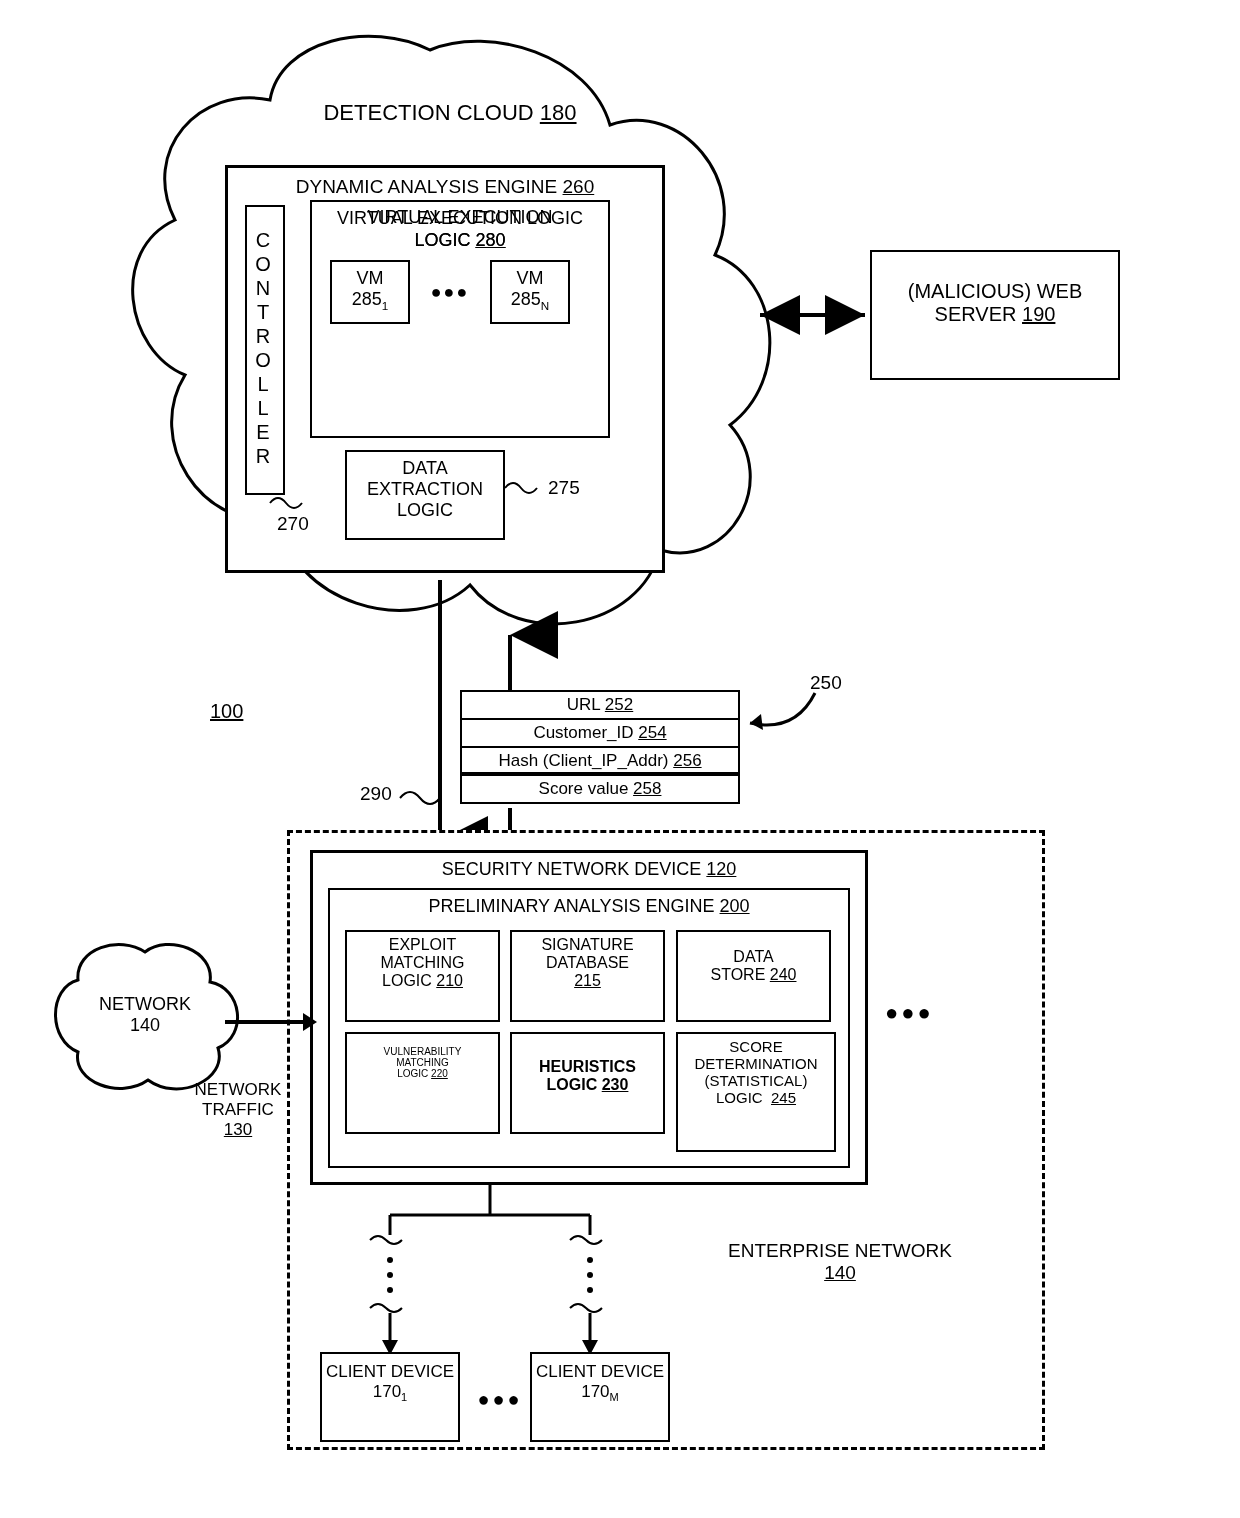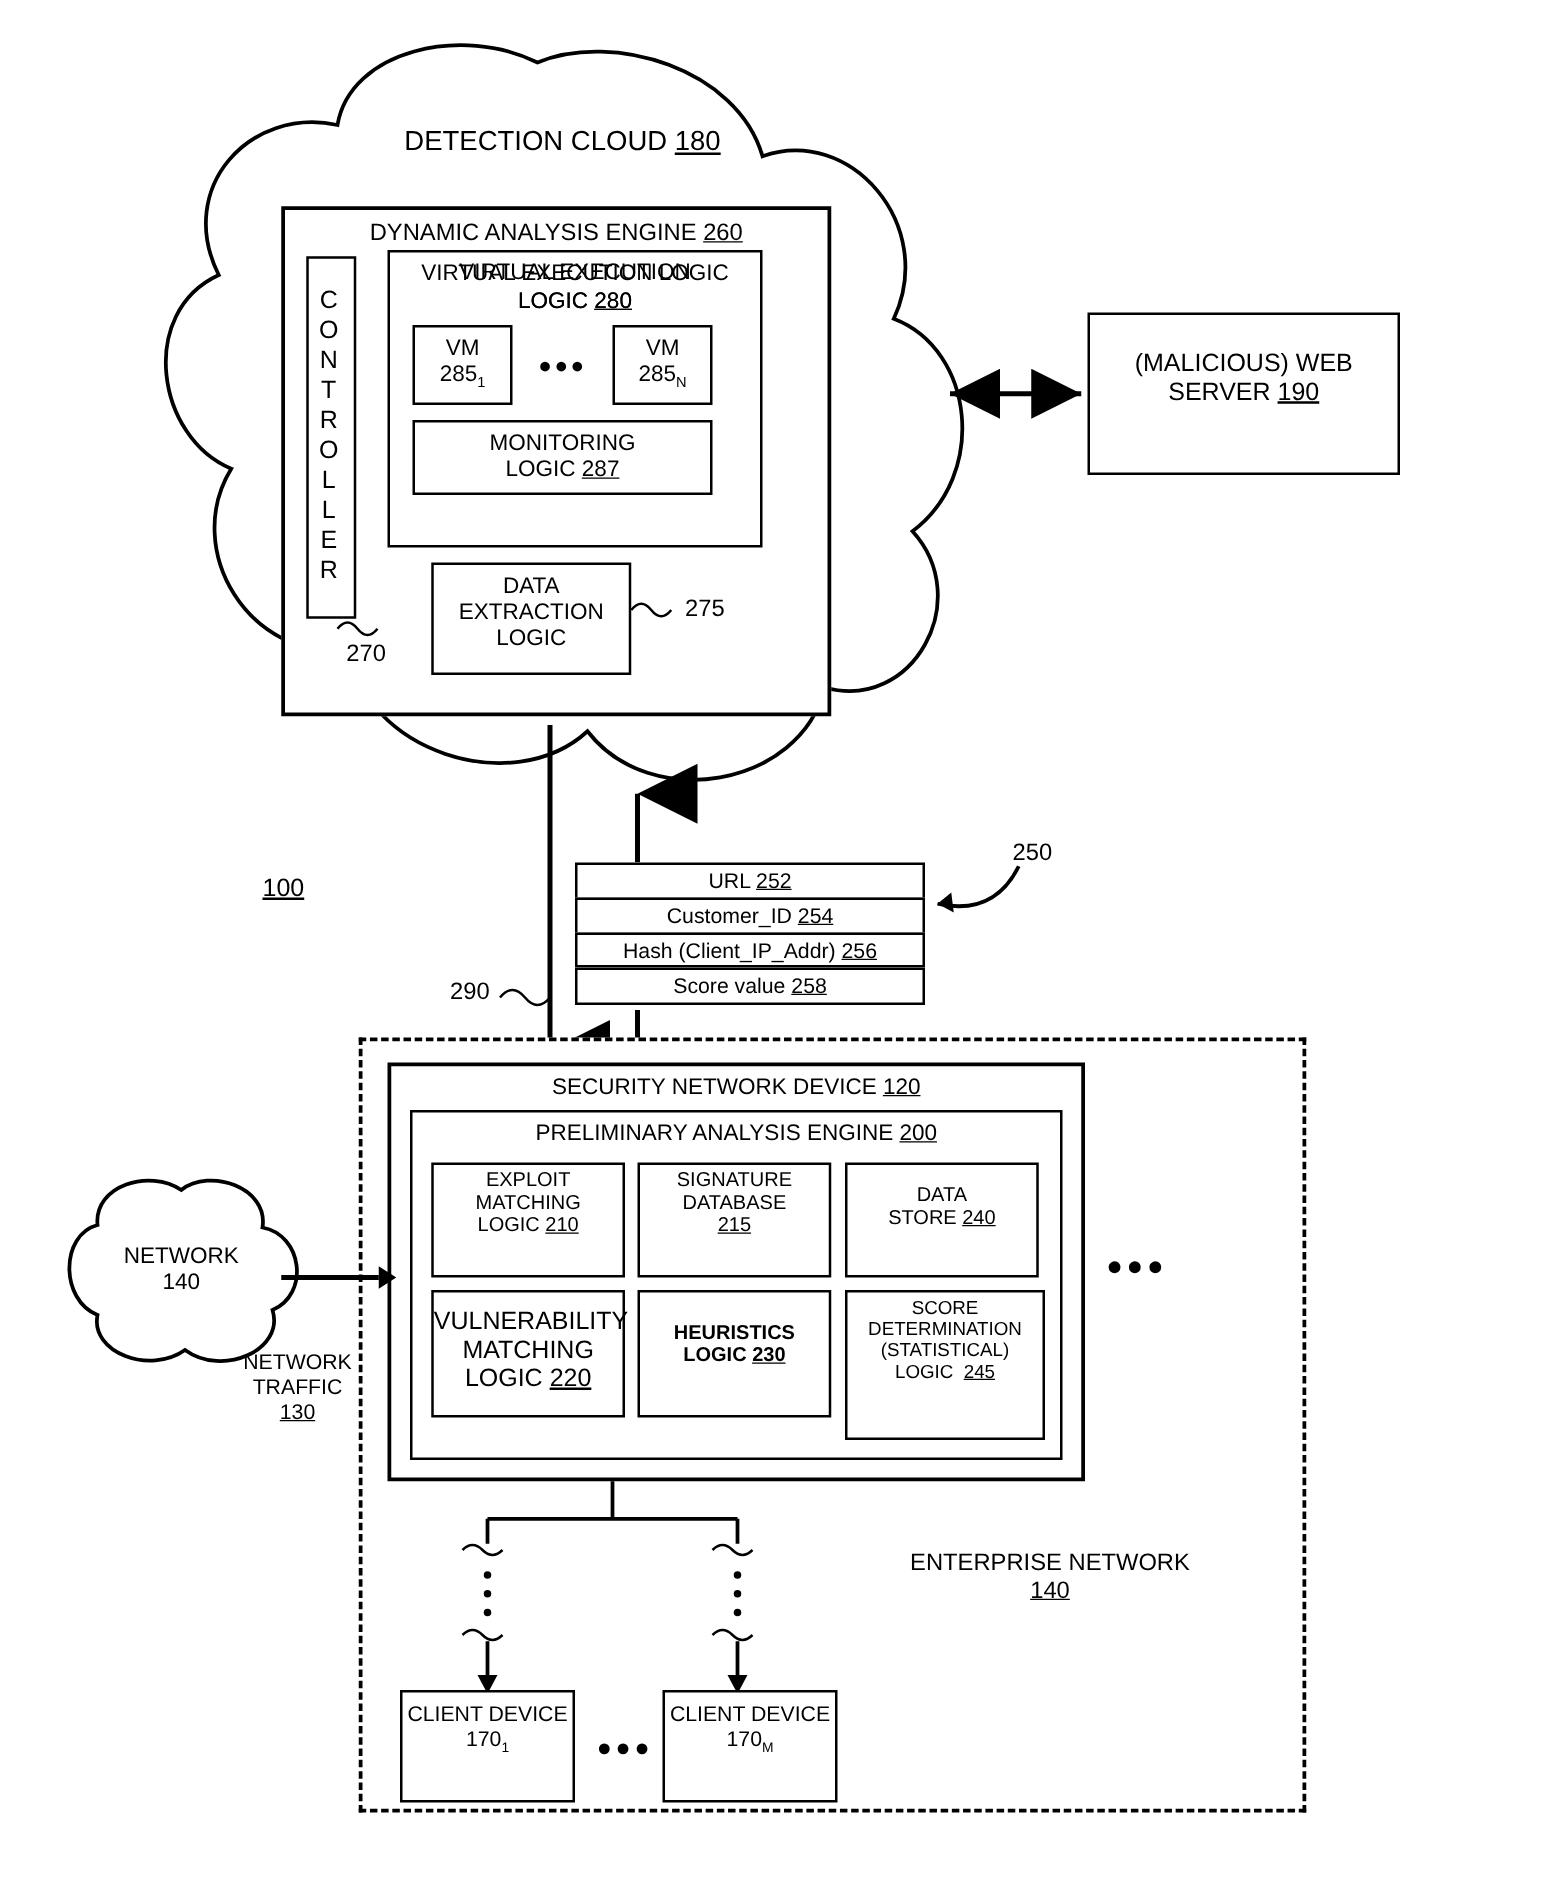--- a/index.html
+++ b/index.html
@@ -95,25 +95,20 @@
       <span>VM</span><br><span>285</span><span class="sub">1</span>
     </div>
   </div>
   <div class="label" style="left:420px; top:282px; width:60px; font-size:18px; letter-spacing:2px;">●●●</div>
   <div class="box" style="left:490px; top:260px; width:80px; height:64px;">
     <div class="label" style="left:0; right:0; top:6px; font-size:18px;">
       <span>VM</span><br><span>285</span><span class="sub">N</span>
     </div>
   </div>
 
-  <div class="box" style="left:330px; top:336px; width:240px; height:60px;">
-    <div class="label" style="left:0; right:0; top:6px; font-size:18px;">
-      MONITORING<br>LOGIC <span class="ul">287</span>
-    </div>
-  </div>
 
   <div class="box" style="left:345px; top:450px; width:160px; height:90px;">
     <div class="label" style="left:0;right:0; top:6px; font-size:18px;">
       DATA<br>EXTRACTION<br>LOGIC
     </div>
   </div>
   <svg class="abs" style="left:505px; top:480px;" width="40" height="18">
     <path d="M0 8 Q8 -2 16 8 T32 8" stroke="#000" stroke-width="2" fill="none"></path>
   </svg>
   <div class="label" style="left:548px; top:477px; font-size:19px;">275</div>
@@ -205,21 +200,21 @@
       SIGNATURE<br>DATABASE<br><span class="ul">215</span>
     </div>
   </div>
   <div class="box" style="left:676px; top:930px; width:155px; height:92px;">
     <div class="label" style="left:0;right:0;top:16px; font-size:16px;">
       DATA<br>STORE <span class="ul">240</span>
     </div>
   </div>
 
   <div class="box" style="left:345px; top:1032px; width:155px; height:102px;">
-    <div class="label" style="left:0;right:0;top:12px; font-size:20px;">
+    <div class="label" style="left:0;right:0;top:12px; font-size:10px;">
       VULNERABILITY<br>MATCHING<br>LOGIC <span class="ul">220</span>
     </div>
   </div>
   <div class="box" style="left:510px; top:1032px; width:155px; height:102px;font-weight:bold;">
     <div class="label" style="left:0;right:0;top:24px; font-size:16px;">
       HEURISTICS<br>LOGIC <span class="ul">230</span>
     </div>
   </div>
   <div class="box" style="left:676px; top:1032px; width:160px; height:120px;">
     <div class="label" style="left:0;right:0;top:4px; font-size:15px;">

